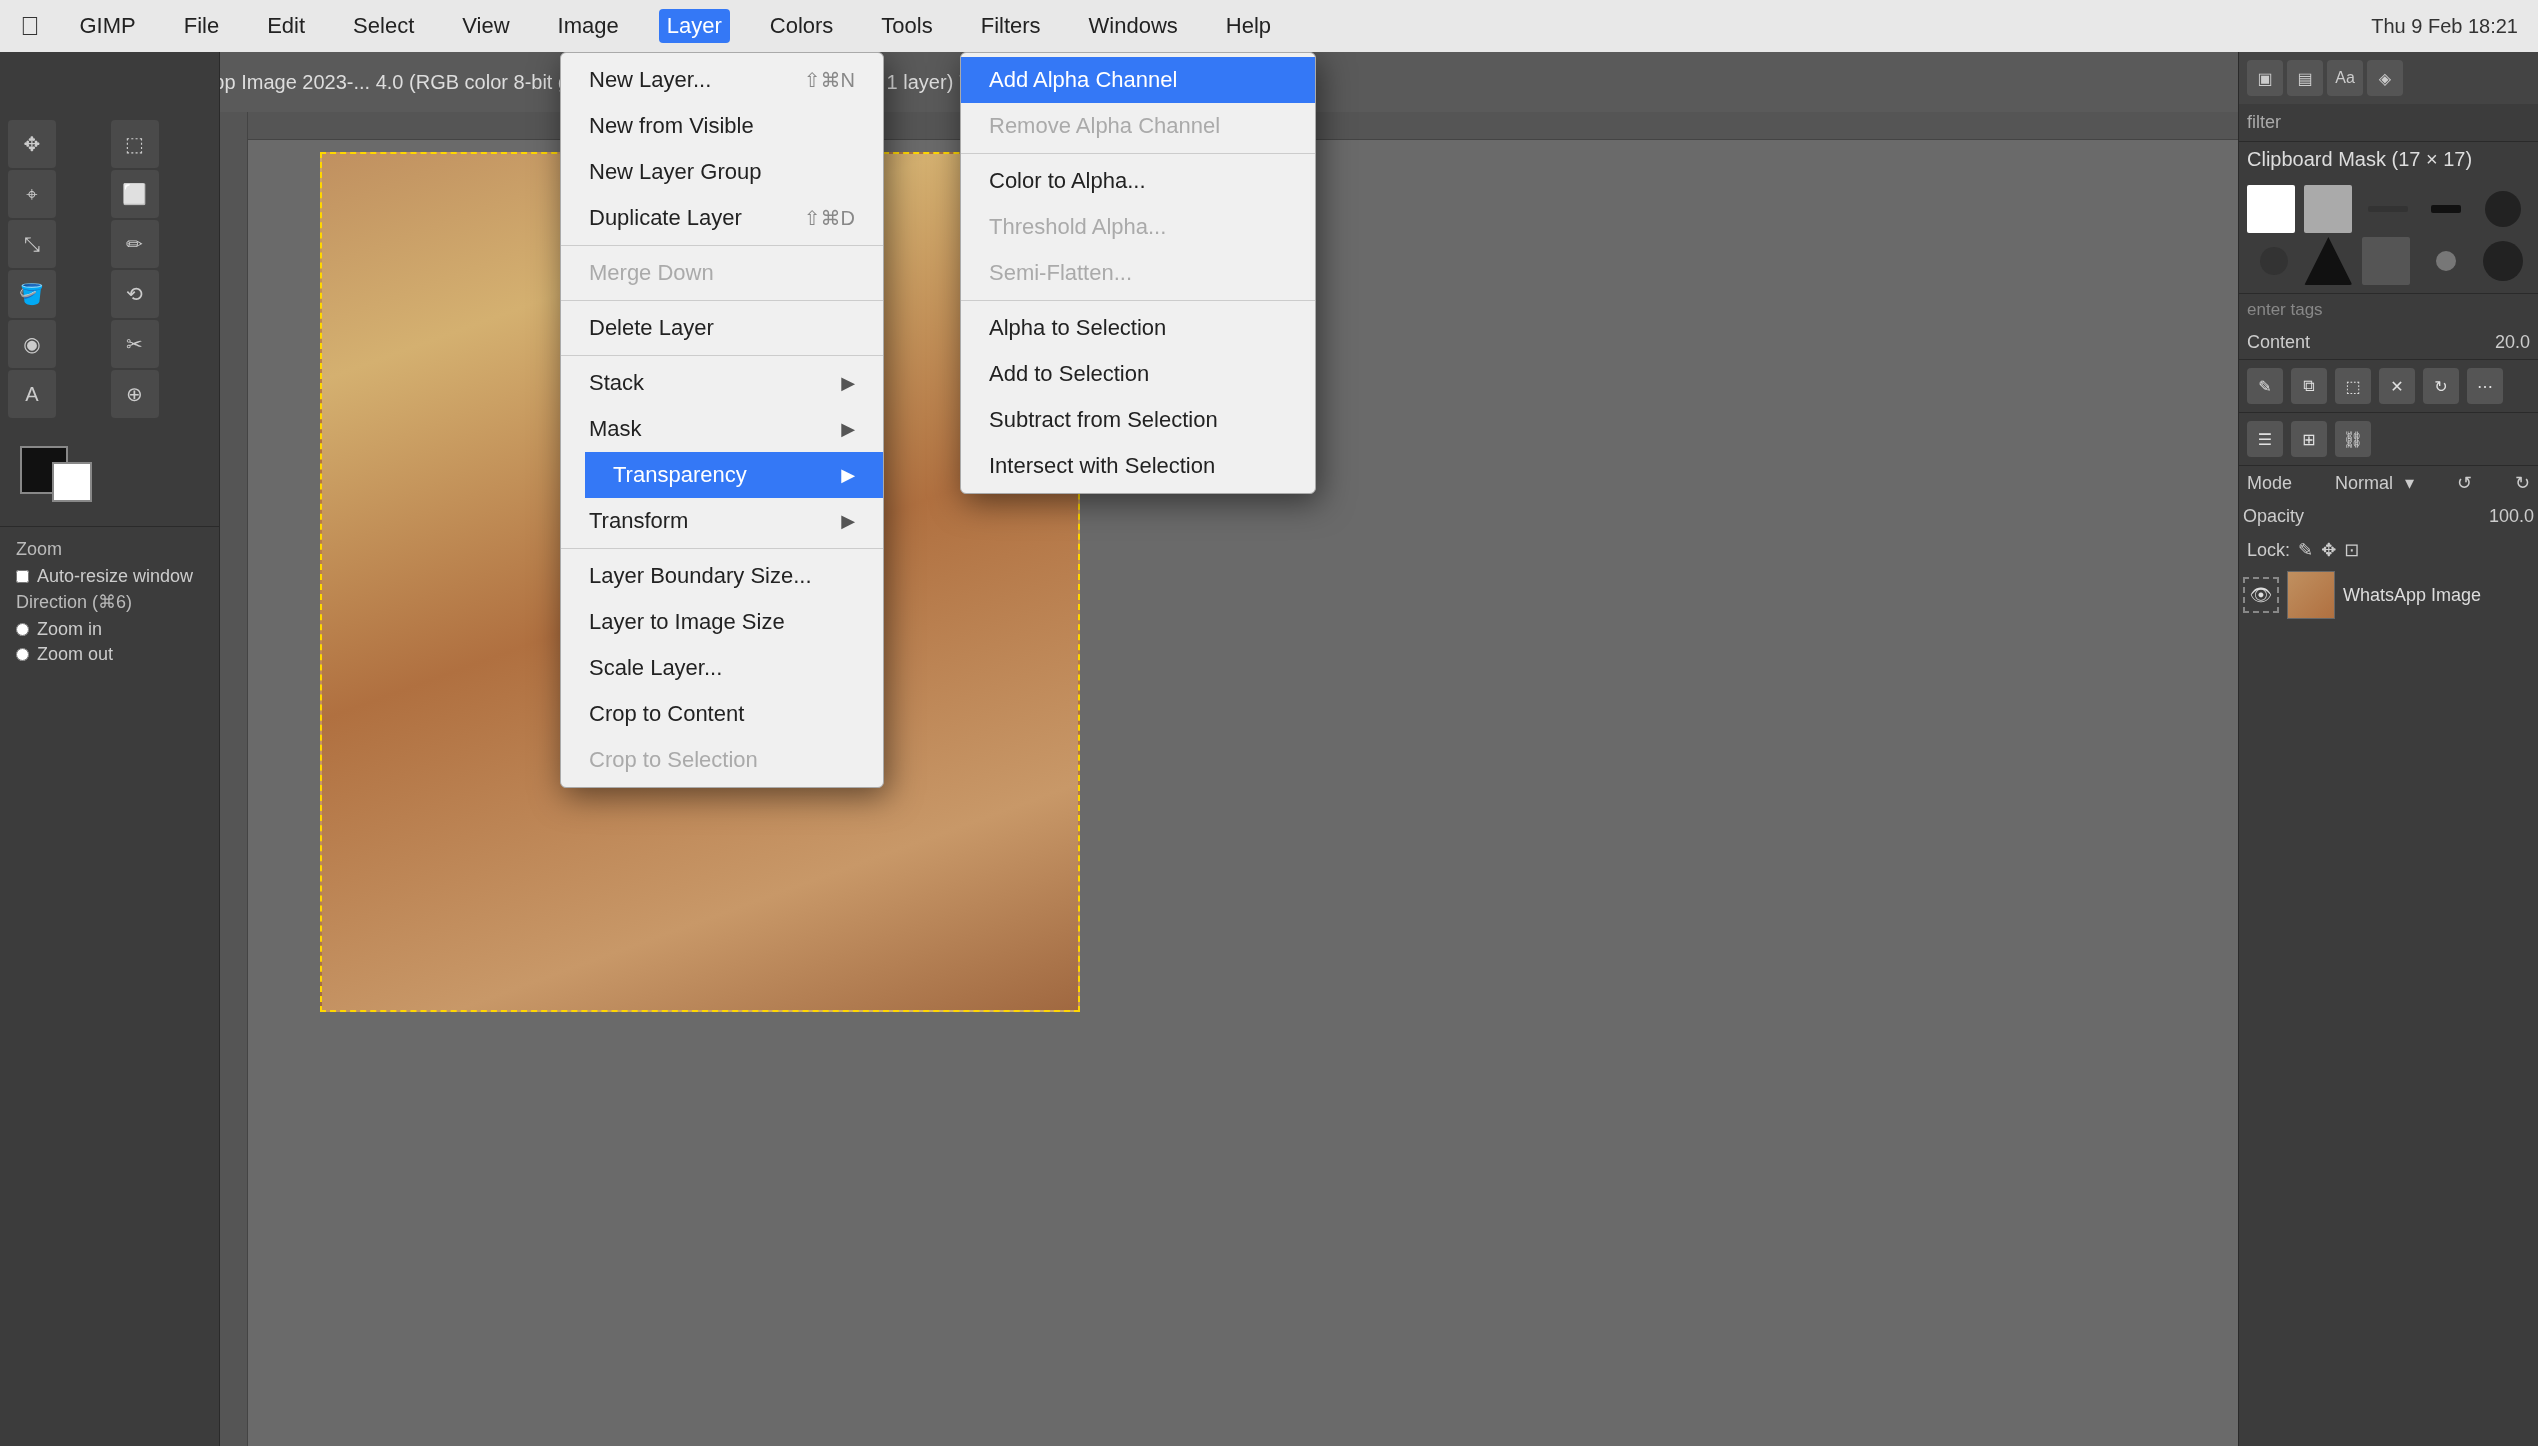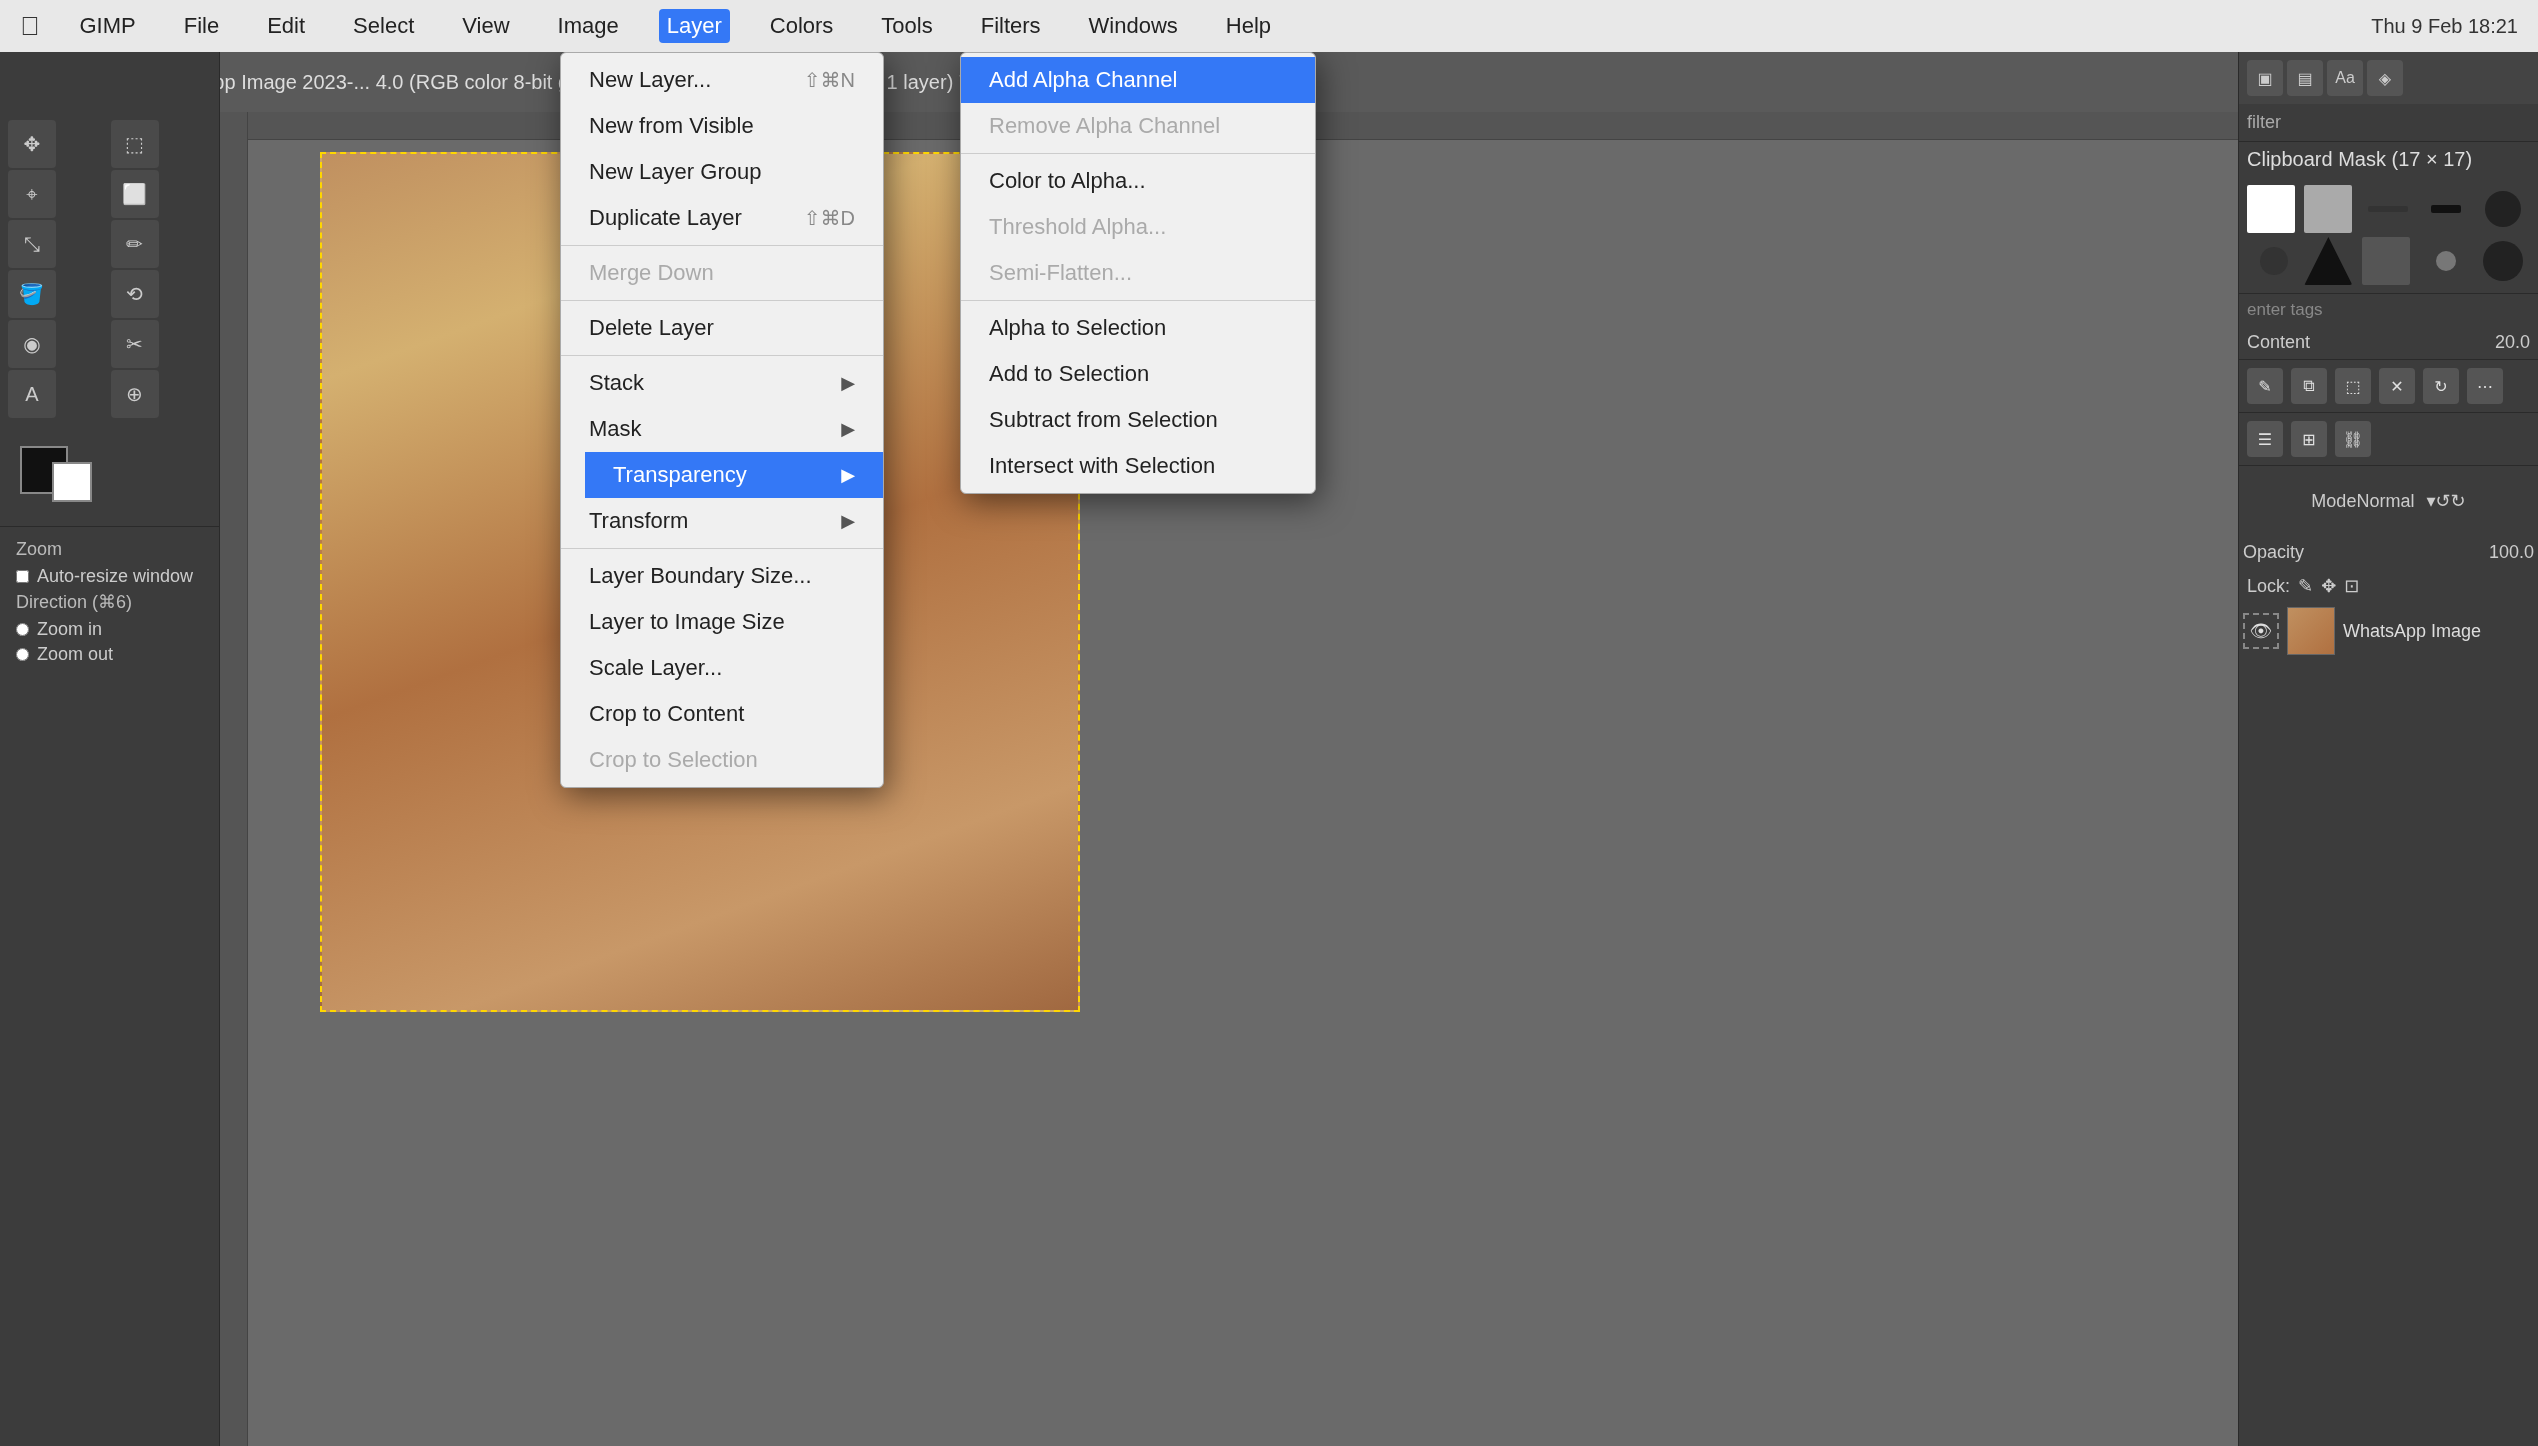--- a/index.html
+++ b/index.html
@@ -427,21 +427,21 @@
     <div style="width:36px;height:36px;background:#555;border-radius:4px;display:flex;align-items:center;justify-content:center;font-size:16px;cursor:pointer;">↻</div>
     <div style="width:36px;height:36px;background:#555;border-radius:4px;display:flex;align-items:center;justify-content:center;font-size:16px;cursor:pointer;">⋯</div>
   </div>
 
   <div style="display:flex;gap:8px;padding:8px;border-top:1px solid #2a2a2a;">
     <div style="width:36px;height:36px;background:#555;border-radius:4px;display:flex;align-items:center;justify-content:center;font-size:16px;cursor:pointer;">☰</div>
     <div style="width:36px;height:36px;background:#555;border-radius:4px;display:flex;align-items:center;justify-content:center;font-size:16px;cursor:pointer;">⊞</div>
     <div style="width:36px;height:36px;background:#555;border-radius:4px;display:flex;align-items:center;justify-content:center;font-size:16px;cursor:pointer;">⛓</div>
   </div>
 
-  <div style="display:flex;align-items:center;justify-content:center;padding:24px 8px;font-size:18px;color:#ccc;border-top:1px solid #2a2a2a;">
+  <div style="display:flex;align-items:center;justify-content:space-between;padding:6px 8px;font-size:18px;color:#ccc;border-top:1px solid #2a2a2a;">
     <span>Mode</span>
     <div style="display:flex;align-items:center;gap:12px;">
       <span>Normal</span>
       <span>▾</span>
     </div>
     <span>↺</span>
     <span>↻</span>
   </div>
 
   <div style="display:flex;align-items:center;justify-content:space-between;padding:6px 4px;font-size:18px;color:#ccc;">

